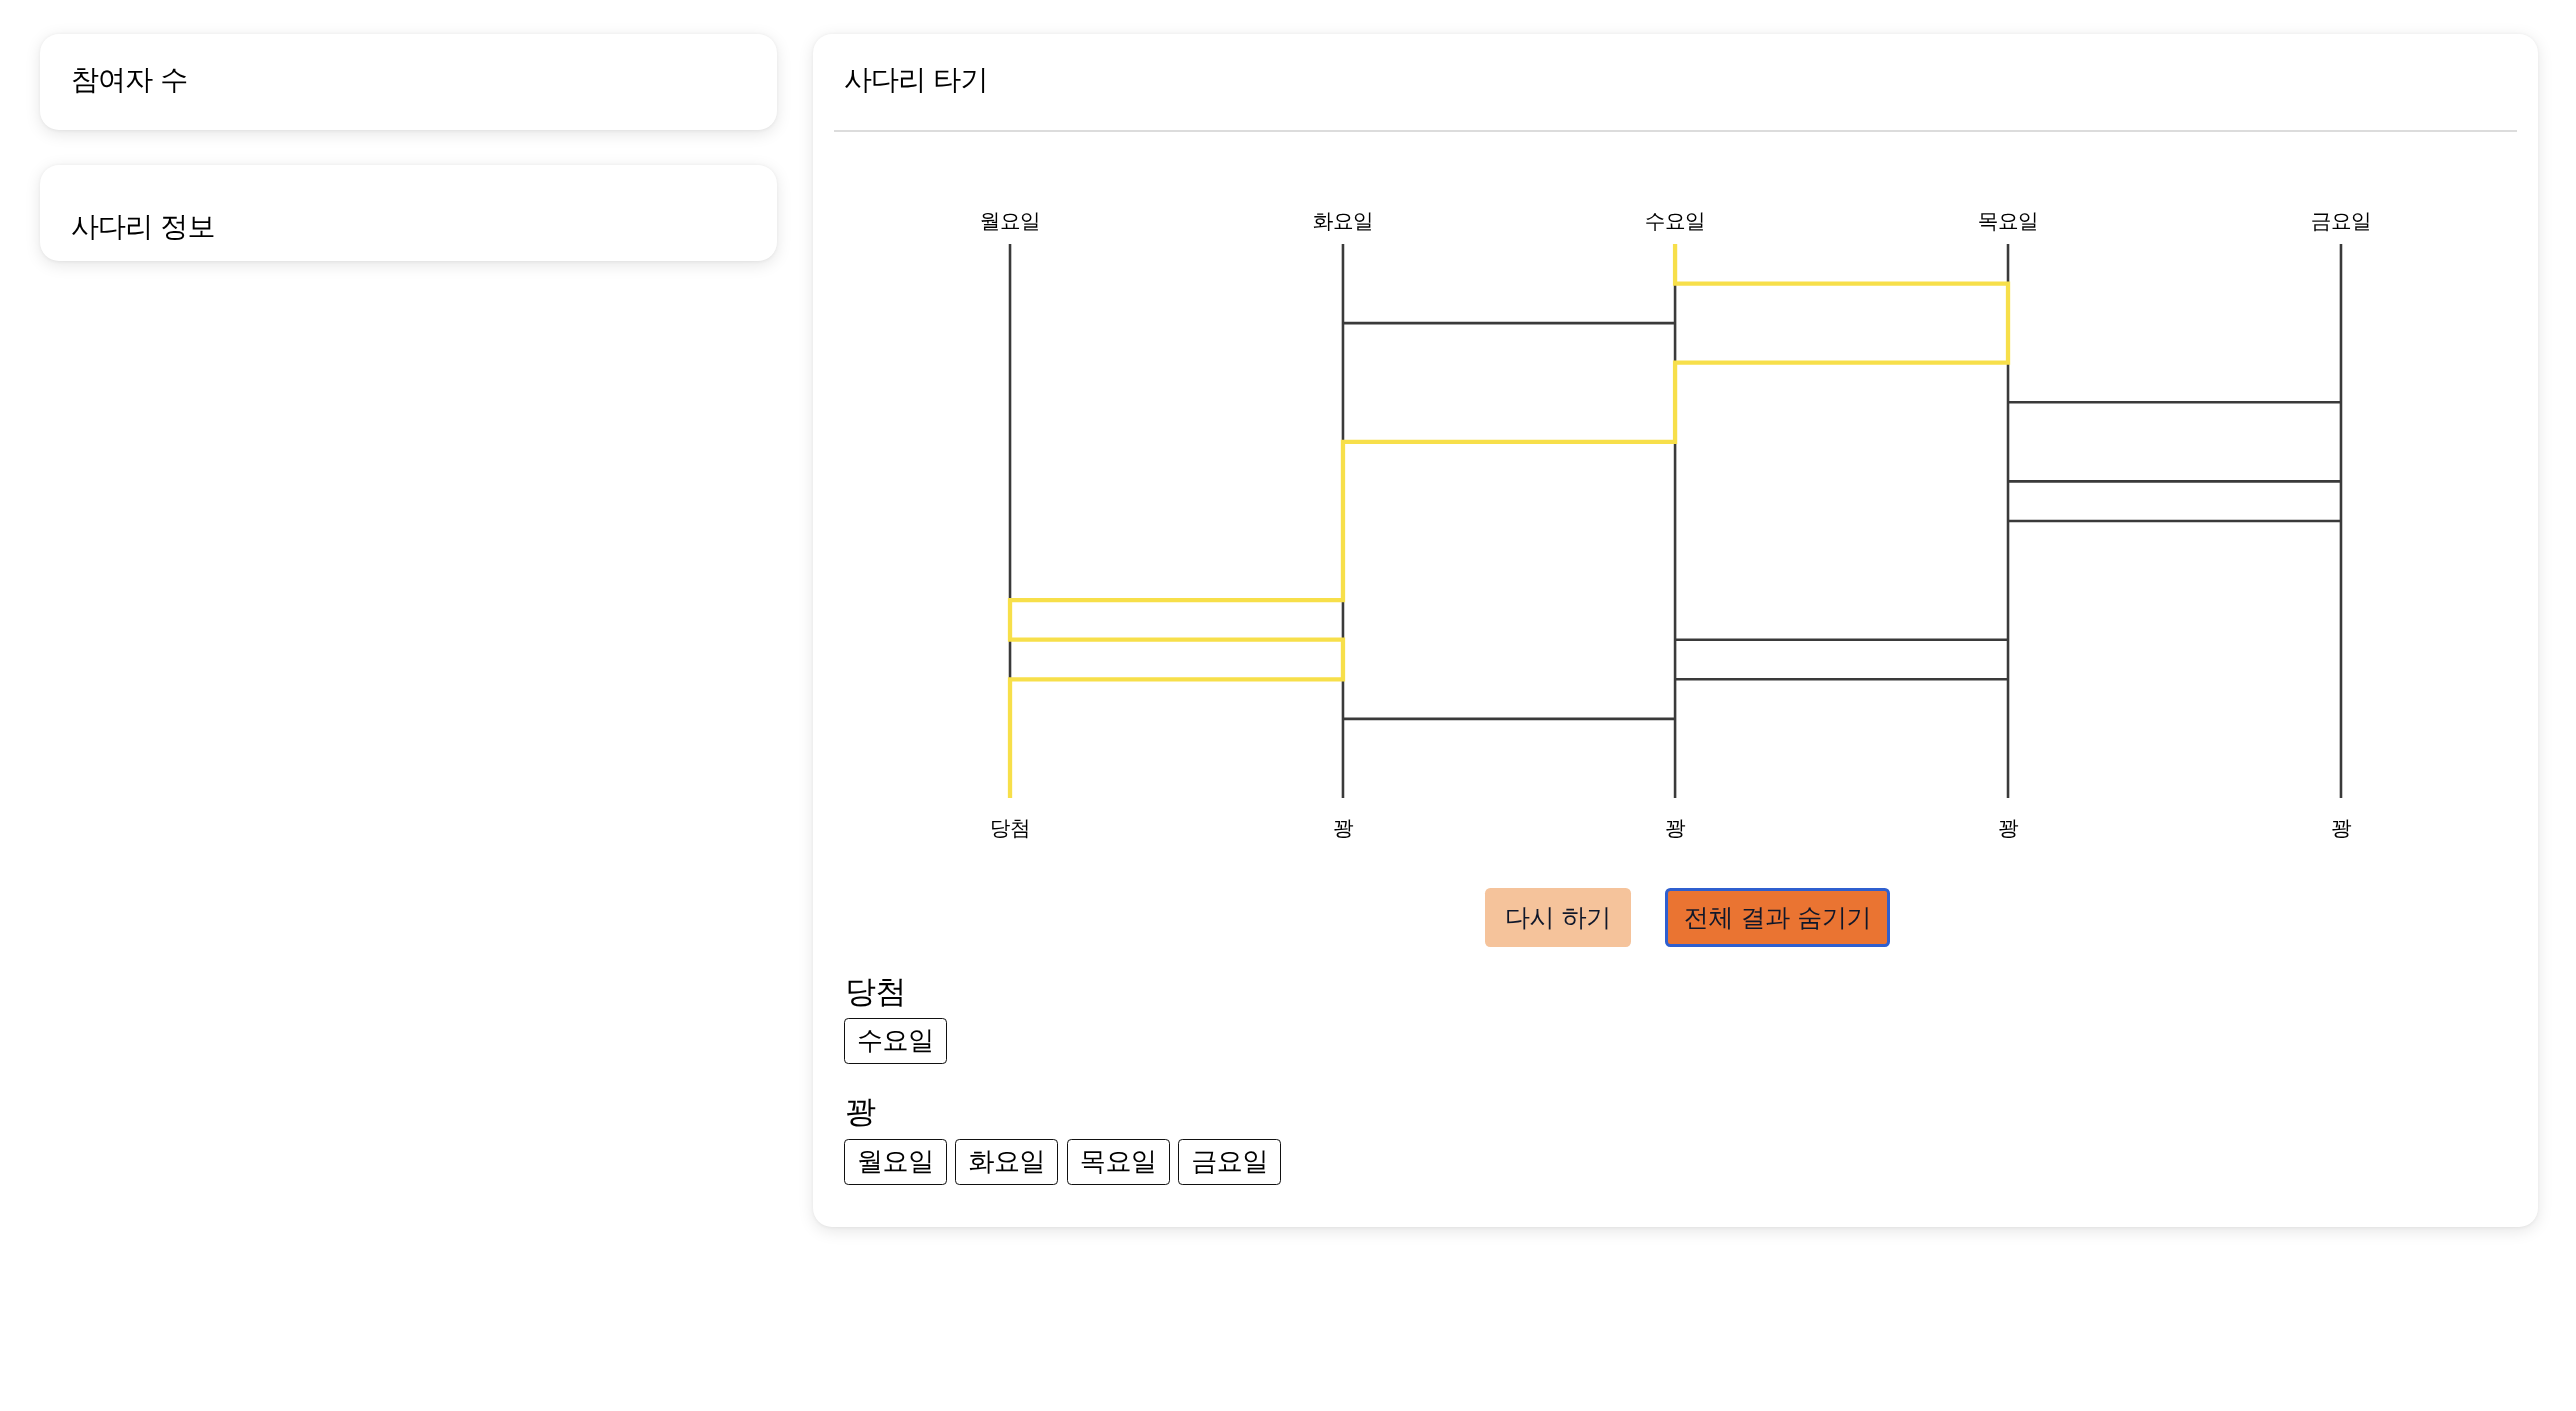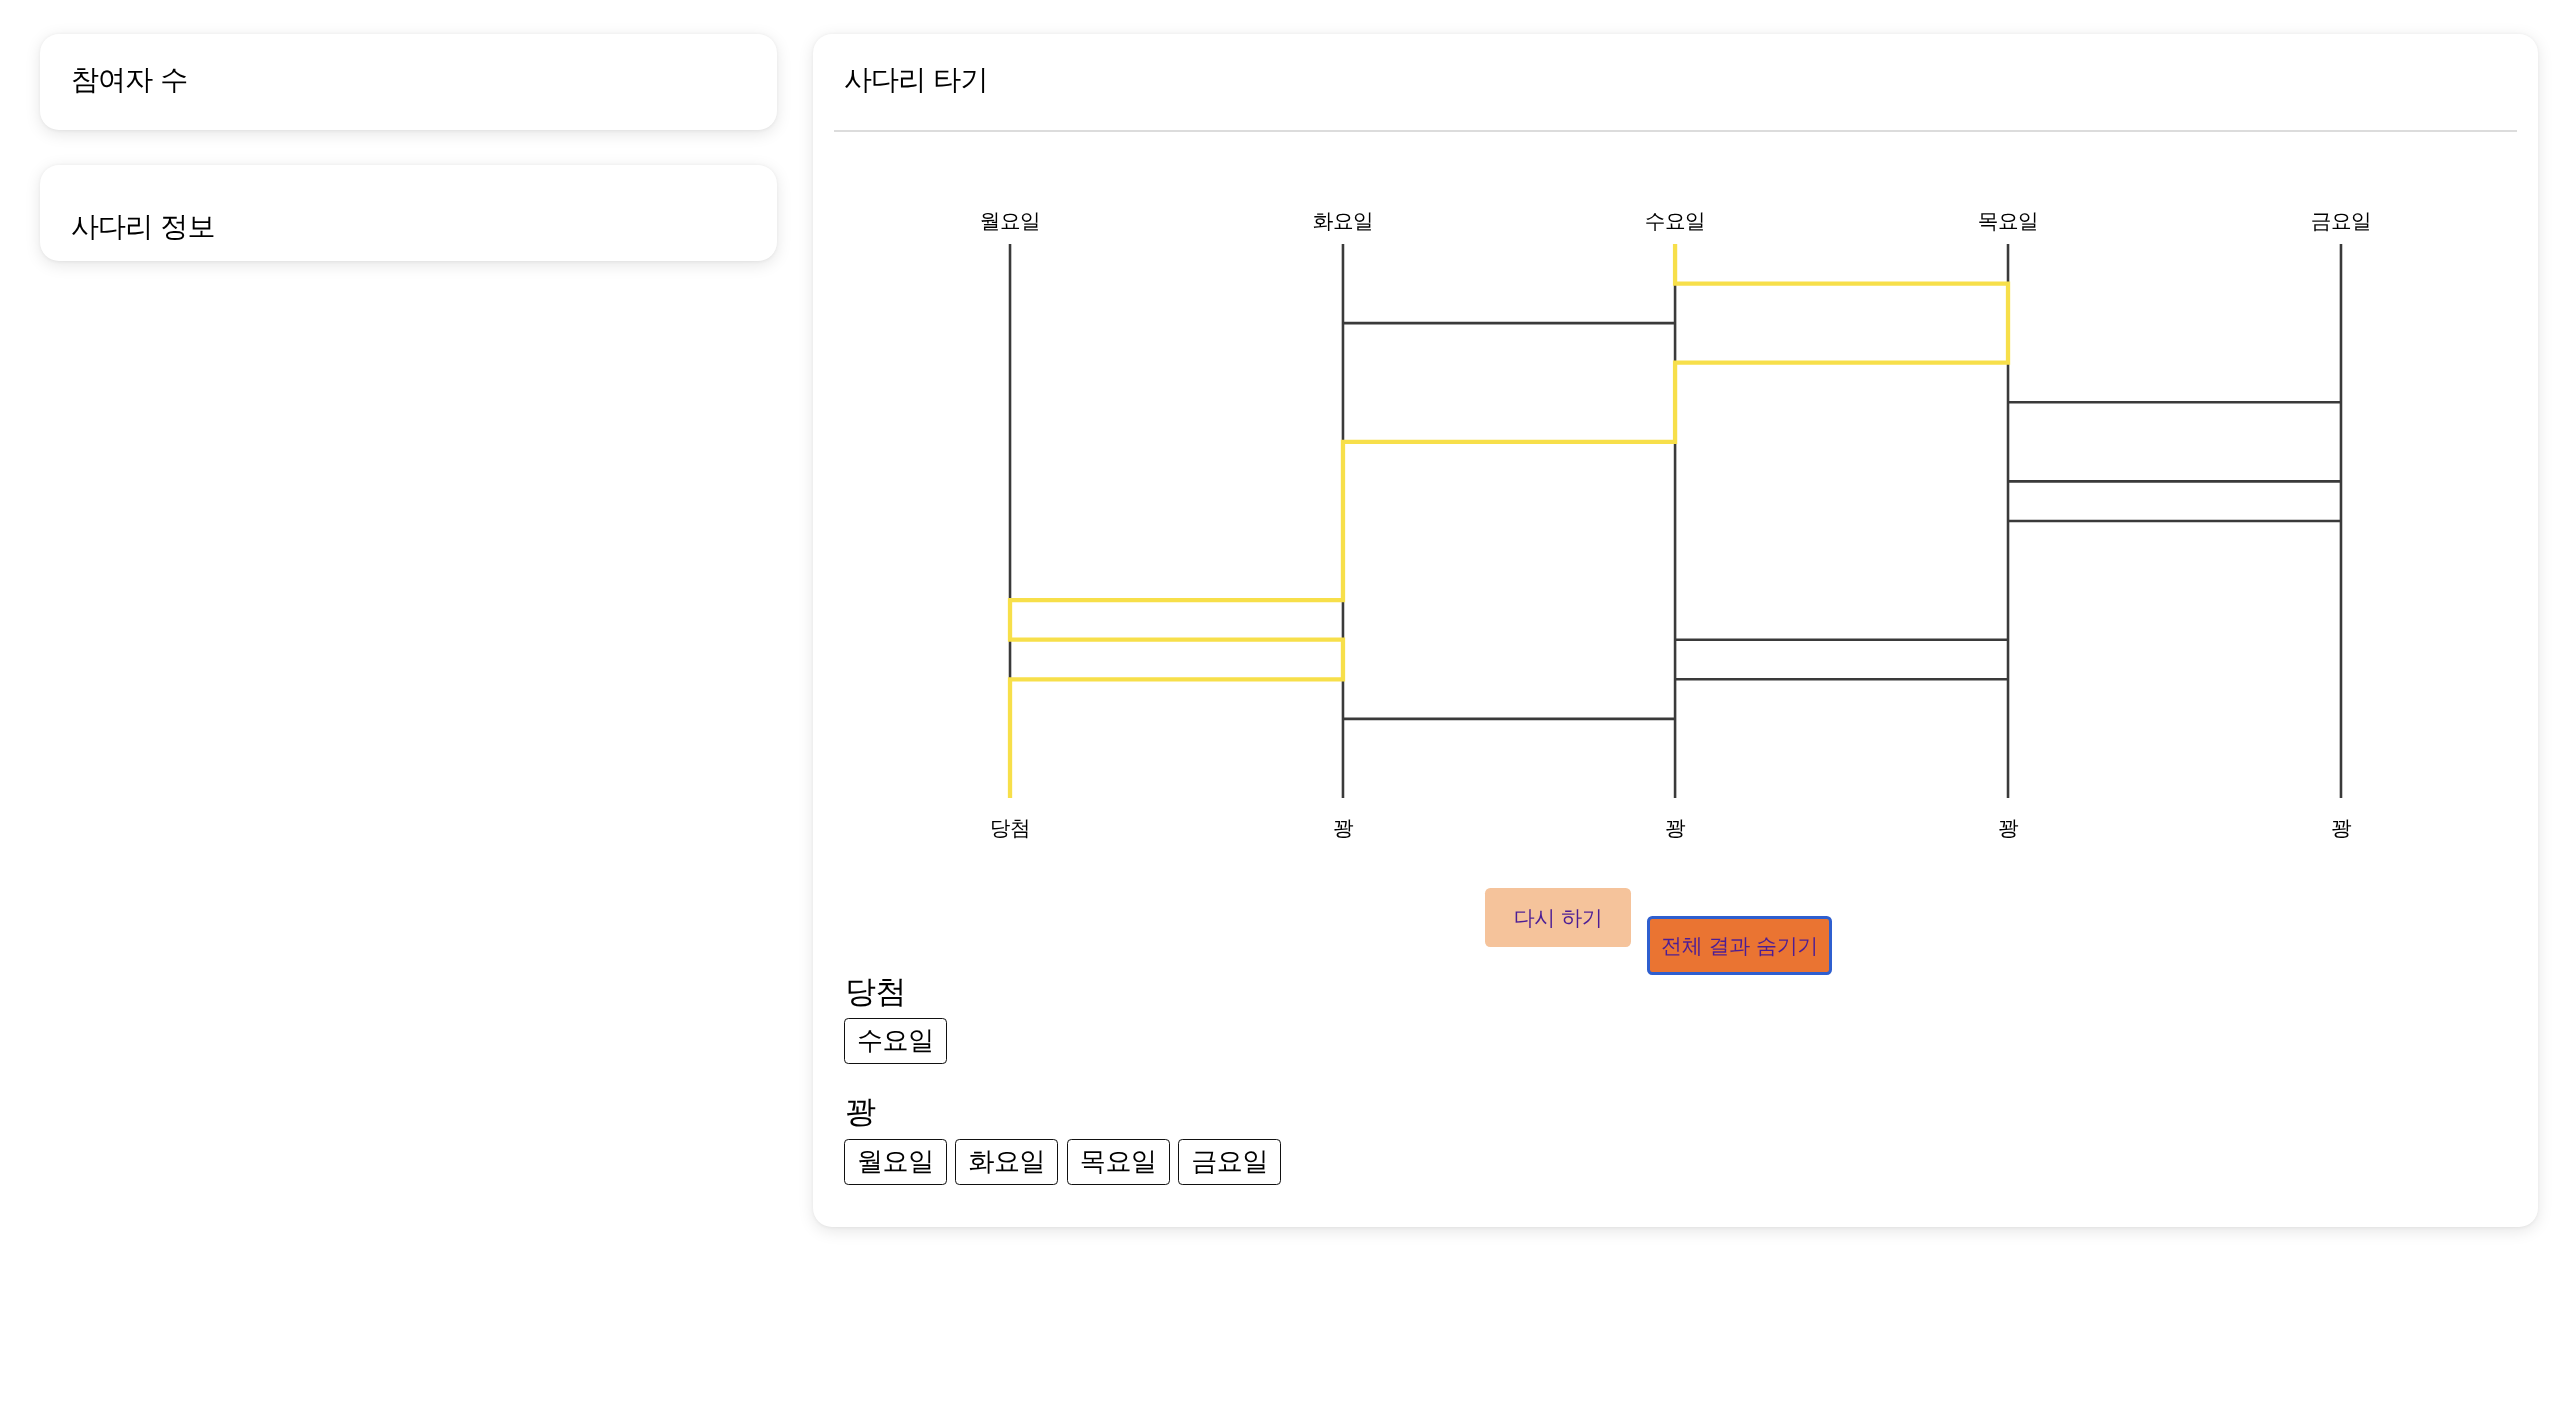--- a/index.html
+++ b/index.html
@@ -23,25 +23,25 @@
   #card-ladder .card-title { top:24px; }
   .divider { position:absolute; left:20.6px; right:20.6px; top:96px; height:1.7px; background:#dcdcdc; }
 
   #ladder-svg { position:absolute; left:0; top:0; }
   .col-label {
     position:absolute; font-size:20.6px; line-height:26px; transform:translateX(-50%);
     white-space:nowrap; letter-spacing:-0.4px;
   }
   .btn {
     position:absolute; top:854px; height:59px; border-radius:5.2px; border:none;
-    font-family:"DejaVu Sans","Liberation Sans",sans-serif; font-size:21px; color:#4c1d95;
+    font-family:"DejaVu Sans","Liberation Sans",sans-serif; font-size:25px; color:#0f172a;
     letter-spacing:-0.4px; padding:0; box-sizing:border-box; cursor:pointer;
   }
   #btn-retry { left:672px; width:146px; background:#F5C39B; }
-  #btn-hide { left:834px; width:185px; background:#EA7432; border:3.4px solid #2F5FCF;margin-top:28px; }
+  #btn-hide { left:852px; width:225px; background:#EA7432; border:3.4px solid #2F5FCF; }
 
   .result-heading {
     position:absolute; left:32px; font-size:31px; line-height:38px; letter-spacing:-0.4px;
   }
   .tag-row { position:absolute; left:31px; display:flex; gap:8.6px; }
   .tag {
     height:46px; box-sizing:border-box; border:1.7px solid #111; border-radius:4.3px;
     padding:0 12px; font-size:26px; line-height:43px; white-space:nowrap; letter-spacing:-0.4px;
     background:#fff;
   }

